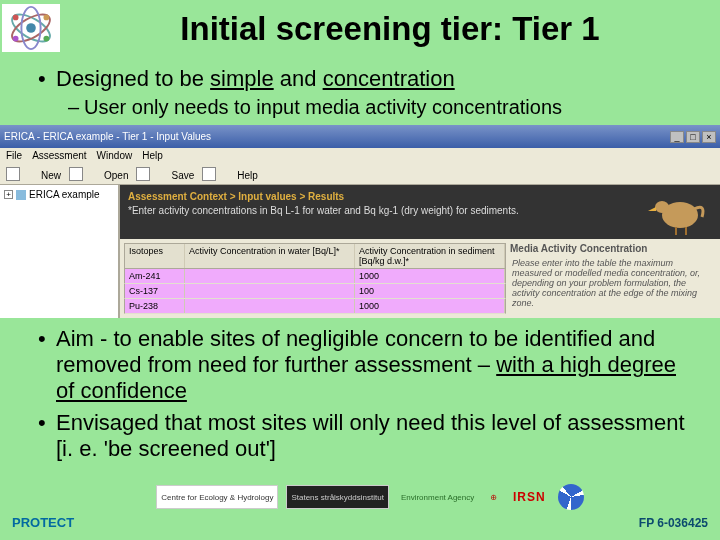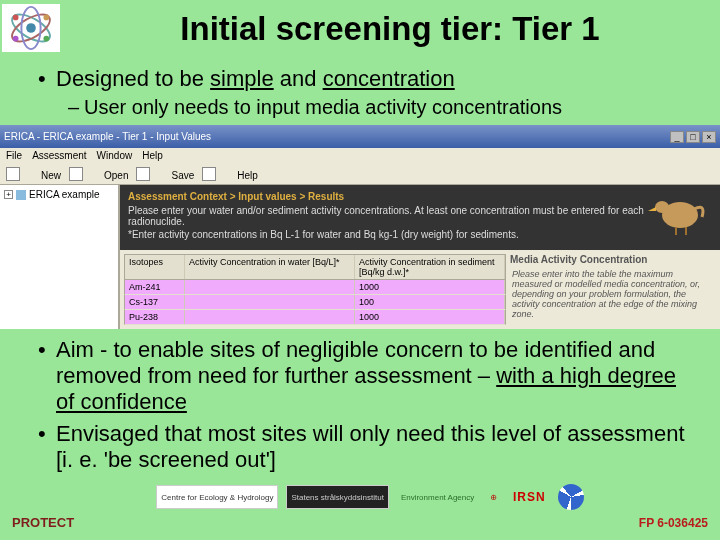--- a/index.html
+++ b/index.html
@@ -160,27 +160,27 @@
     position:absolute;
     bottom: 10px;
     left: 0; right:0;
     display:flex;
     align-items:center;
     padding: 0 12px;
   }
   .footer .proj {
     font-size: 13px;
     font-weight: bold;
-    color:#7f1d1d;
+    color:#0369a1;
   }
   .footer .fp {
     margin-left: auto;
     font-size: 12px;
     font-weight: bold;
-    color:#b91c1c;
+    color:#0c4a6e;
   }
   .logo-strip {
     position:absolute;
     bottom: 28px;
     left: 150px;
     right: 130px;
     height: 30px;
     display:flex;
     gap: 8px;
     align-items:center;
@@ -269,21 +269,20 @@
     <div class="tree">
       <div class="tree-node">
         <span class="sq">+</span>
         <span style="width:10px;height:10px;background:#8bd;display:inline-block"></span>
         <span>ERICA example</span>
       </div>
     </div>
     <div class="right">
       <div class="instr">
         <div class="crumb">Assessment Context &gt; Input values &gt; Results</div>
-        <div class="line">Please enter your water and/or sediment activity concentrations. At least one concentration must be entered for each radionuclide.</div>
         <div class="line">*Enter activity concentrations in Bq L-1 for water and Bq kg-1 (dry weight) for sediments.</div>
         <svg class="dodo" viewBox="0 0 70 46">
           <ellipse cx="38" cy="26" rx="18" ry="13" fill="#c59a5a"></ellipse>
           <ellipse cx="20" cy="18" rx="7" ry="6" fill="#c59a5a"></ellipse>
           <path d="M14 18 L6 22 L14 22 Z" fill="#e8b040"></path>
           <line x1="34" y1="38" x2="34" y2="46" stroke="#a07030" stroke-width="2"></line>
           <line x1="44" y1="38" x2="44" y2="46" stroke="#a07030" stroke-width="2"></line>
           <path d="M52 20 Q64 14 60 28" fill="none" stroke="#c59a5a" stroke-width="3"></path>
         </svg>
       </div>

